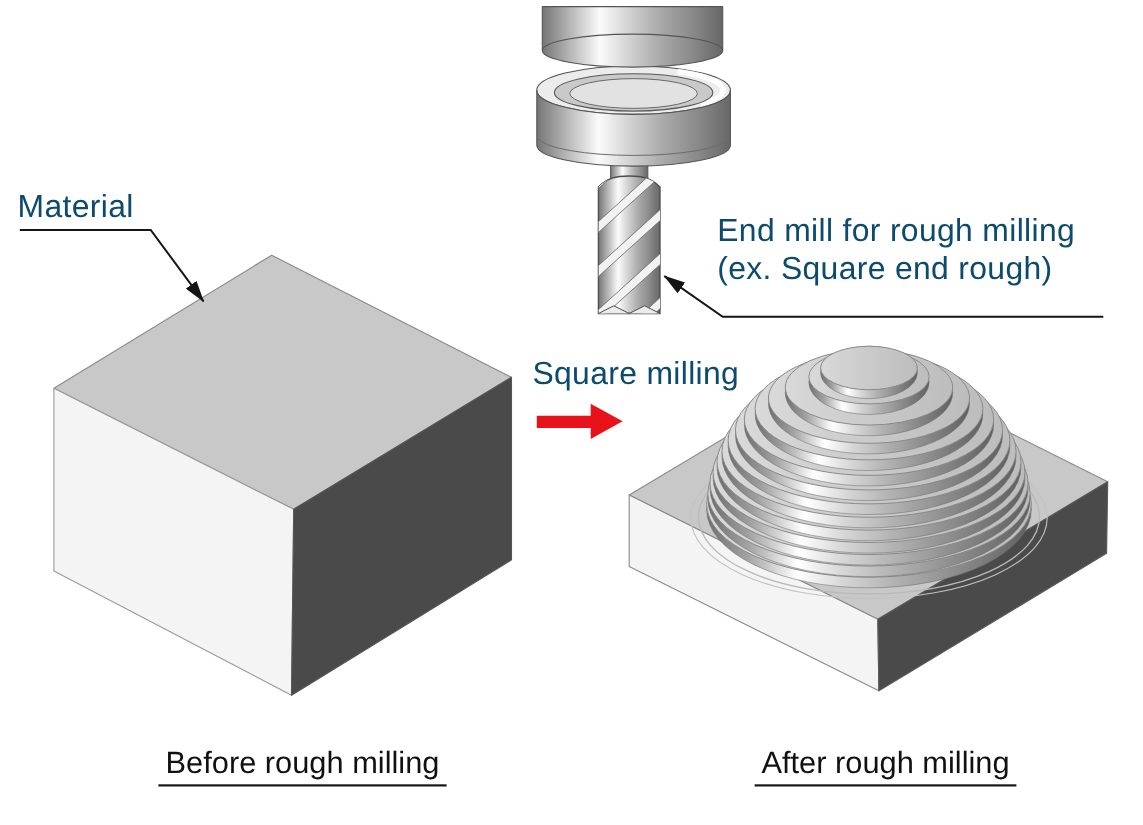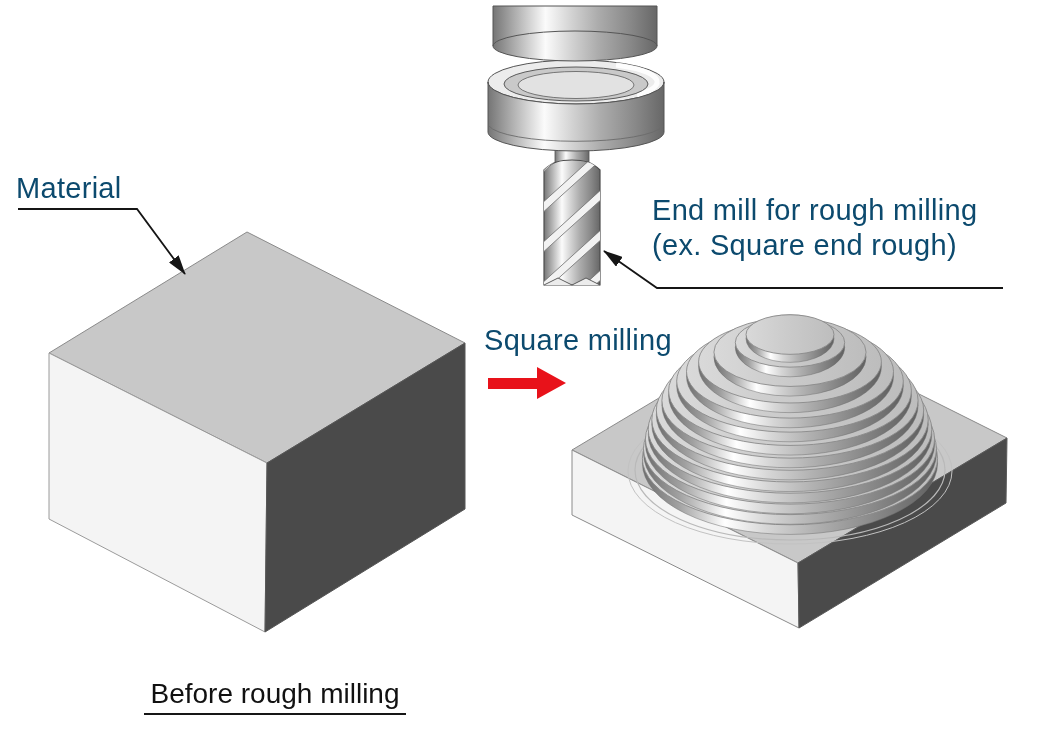--- a/index.html
+++ b/index.html
@@ -137,14 +137,17 @@
   <div>End mill for rough milling</div>
   <div>(ex. Square end rough)</div>
 </div>
 
 <div class="lbl" style="left:484px;top:324px;">Square milling</div>
 
 <div class="caption" style="left:110px;width:330px;">
   <span>Before rough milling</span>
 </div>
 
+<div class="caption" style="left:650px;width:310px;">
+  <span>After rough milling</span>
+</div>
 
 </div>
 
 </body></html>

